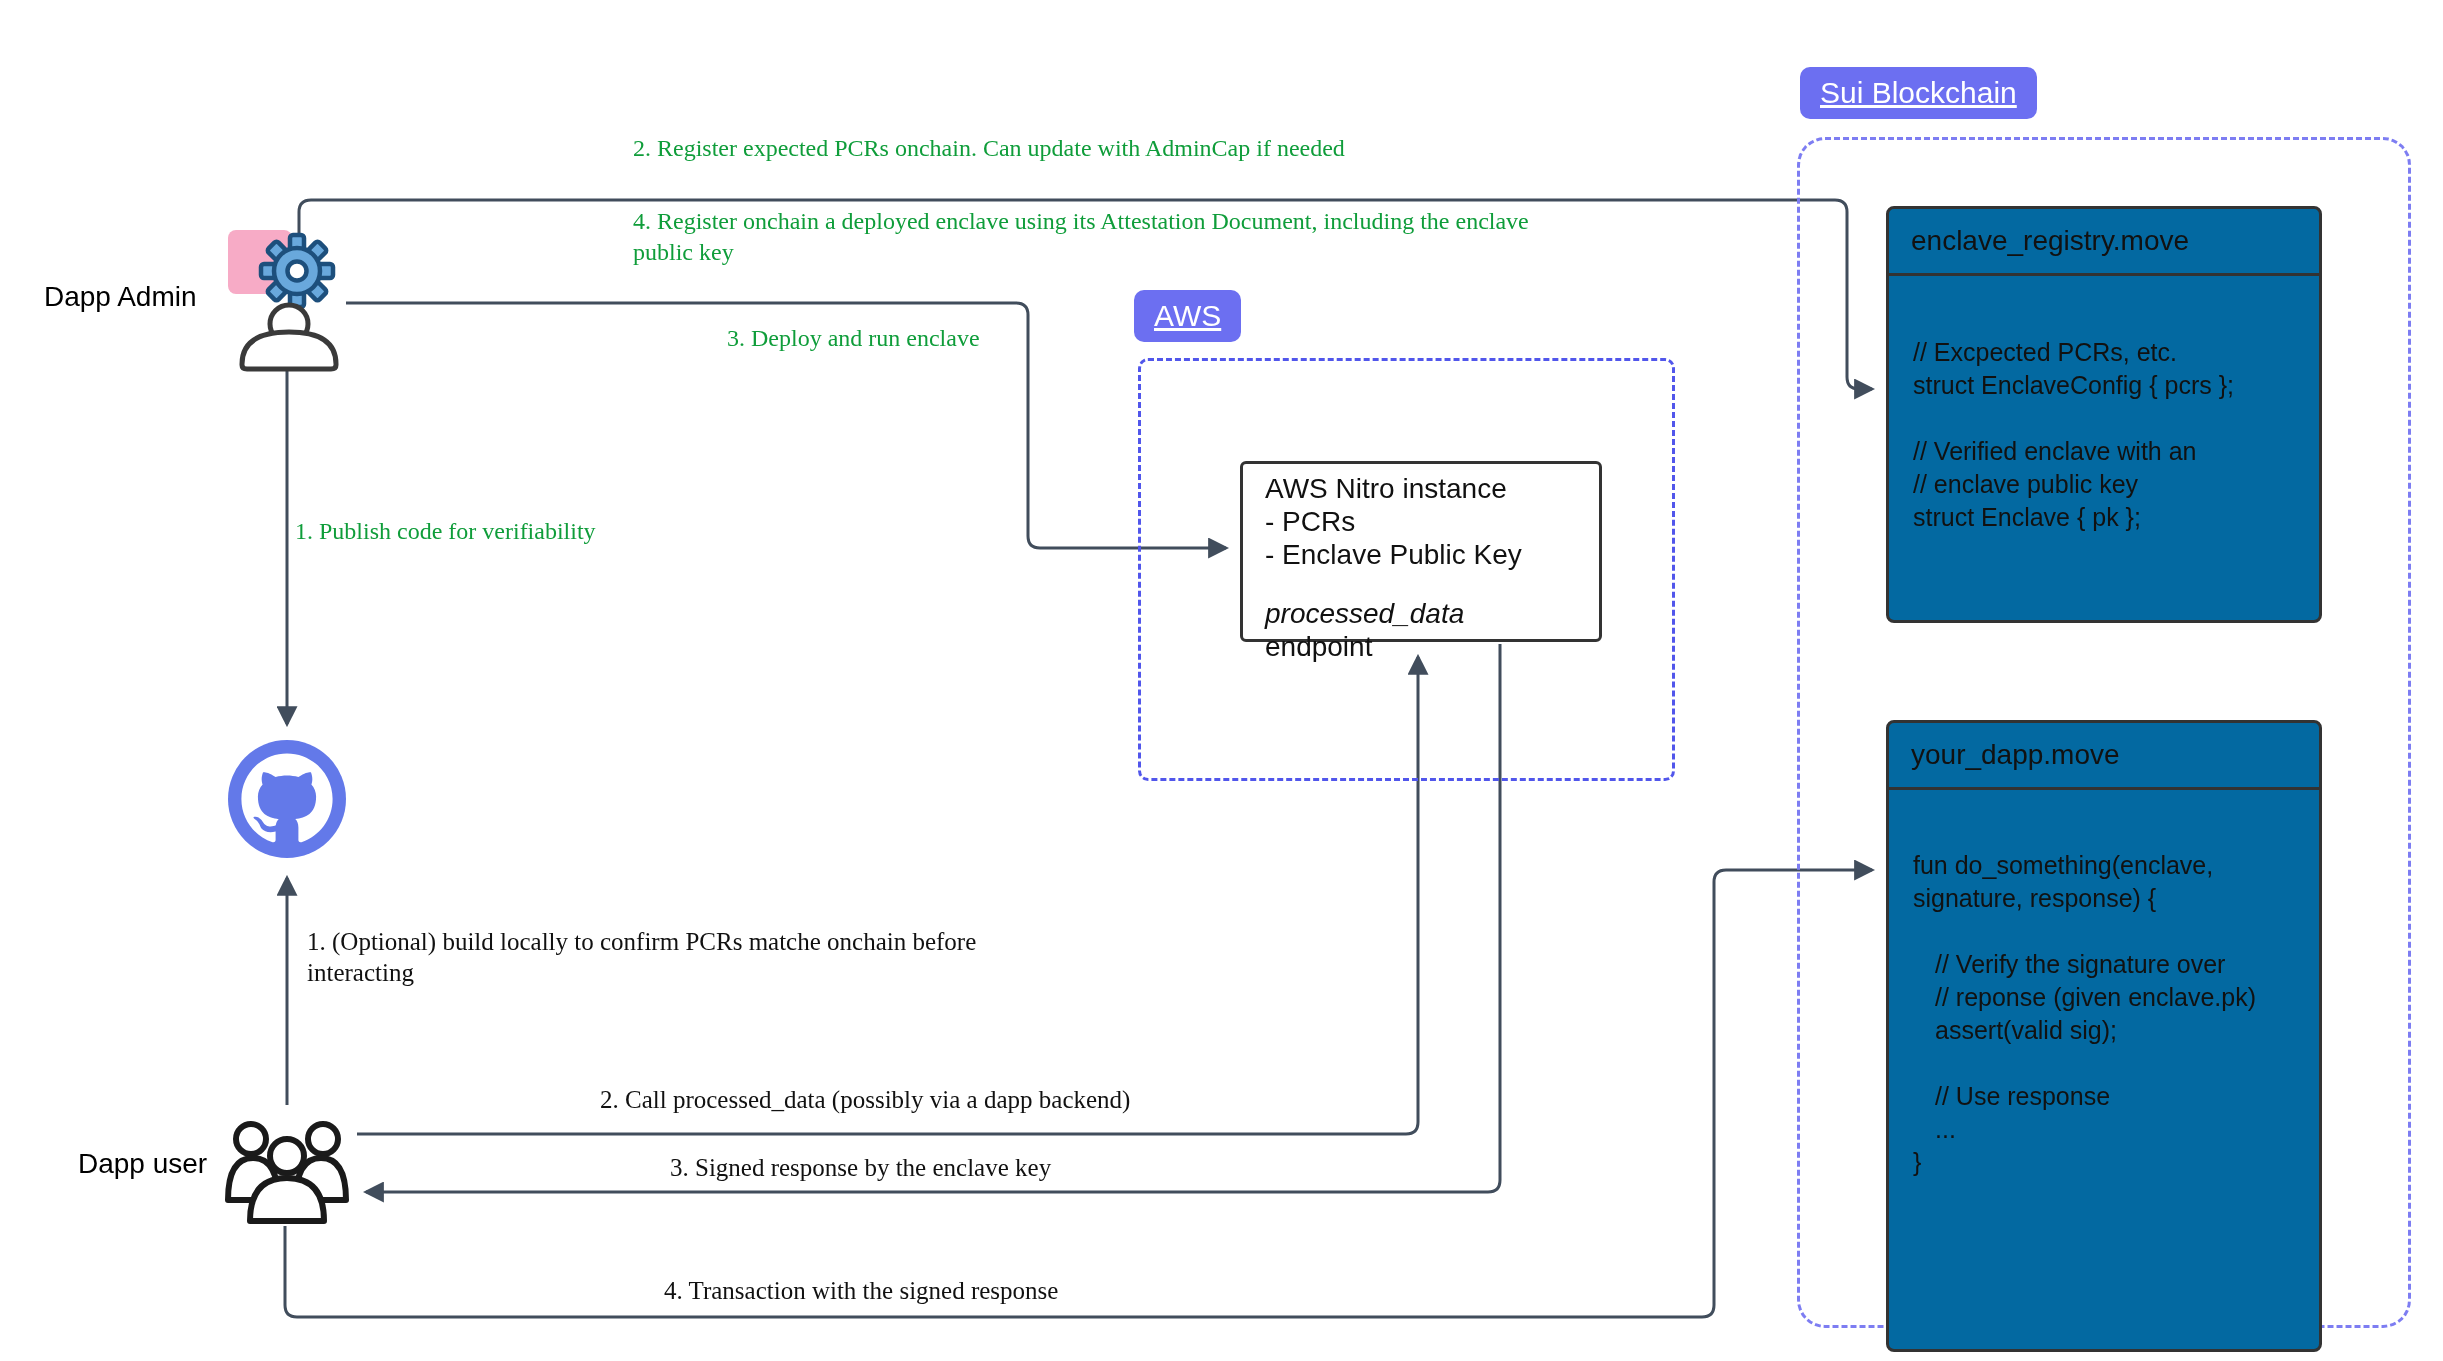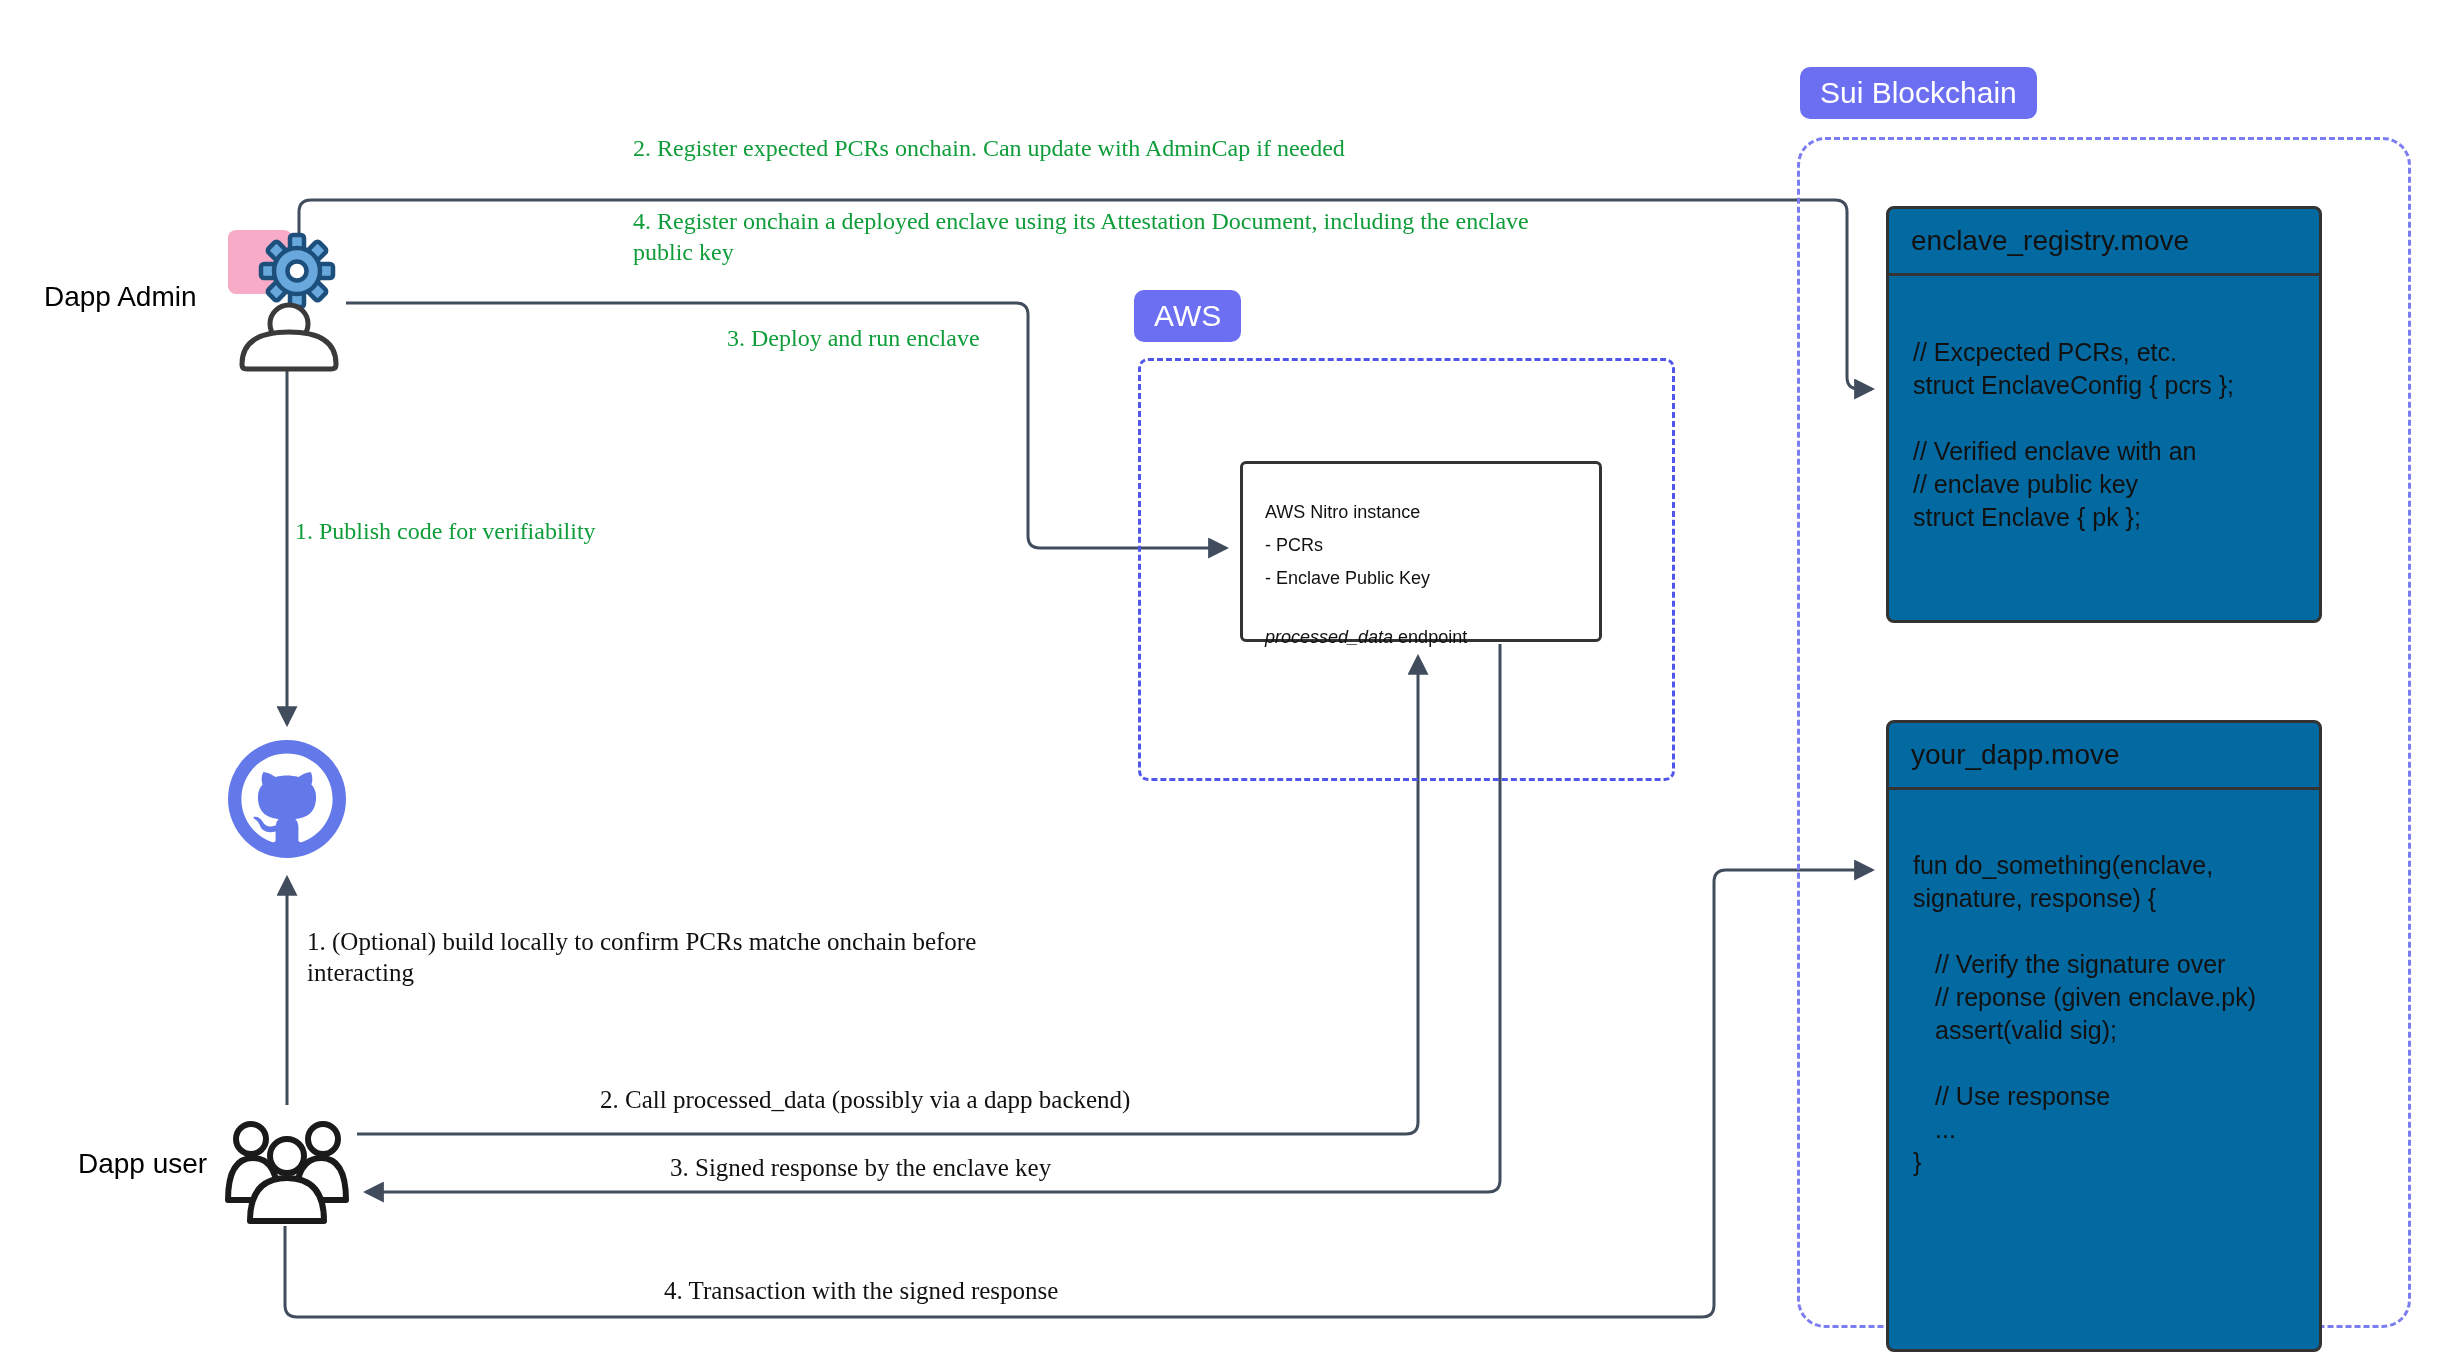--- a/index.html
+++ b/index.html
@@ -18,40 +18,40 @@
   .arrow-head{fill:var(--arrow,#414d5c);}
   .lbl{
     position:absolute;font-family:"Liberation Serif",serif;font-size:25px;line-height:31px;
     color:var(--ink,#111);white-space:nowrap;
   }
   .lbl.wrap{white-space:normal;}
   .lbl.green{color:var(--green,#0f9d3a);font-size:24px;}
   .actor-label{position:absolute;font-family:Liberation Sans, sans-serif;font-size:28px;color:#000;white-space:nowrap;}
   .badge{
     position:absolute;background:var(--purple,#6c6ff1);color:#fff;font-size:30px;
-    padding:8px 20px;border-radius:10px;line-height:36px;
+    padding:8px 20px;border-radius:10px;line-height:36px;text-decoration:underline;
   }
   .dashed-box{position:absolute;background:transparent;}
   .sui-box{border:3px dashed var(--suiBorder,#7d7df2);border-radius:28px;}
   .aws-box{border:3px dashed var(--awsBorder,#5156eb);border-radius:10px;}
   .code-box{
     position:absolute;background:#0369a1;border:3px solid var(--boxBorder,#333);
     border-radius:8px;box-sizing:border-box;
   }
   .code-box .hdr{
     padding:15px 22px;font-size:28px;border-bottom:3px solid var(--boxBorder,#333);line-height:34px;
   }
   .code-box .body{font-size:25px;line-height:33px;}
   .reg-body{padding:60px 24px 0 24px;}
   .dapp-body{padding:59px 24px 0 24px;}
   .code-line{min-height:33px;white-space:pre;}
   .code-line.ind{padding-left:22px;}
   .nitro-box{
     position:absolute;background:#fff;border:3px solid var(--boxBorder,#333);border-radius:6px;
-    box-sizing:border-box;padding:32px 22px;font-size:18px;line-height:33px;
+    box-sizing:border-box;padding:8px 22px;font-size:28px;line-height:33px;
   }
   .nitro-endpoint{margin-top:26px;}
   .it{font-style:italic;}
 </style>
 </head>
 <body>
 
 <svg class="layer" viewBox="0 0 2443 1361">
   <defs>
     <marker id="arrow" viewBox="0 0 10 10" refX="8.5" refY="5" markerWidth="7" markerHeight="7" orient="auto-start-reverse">

